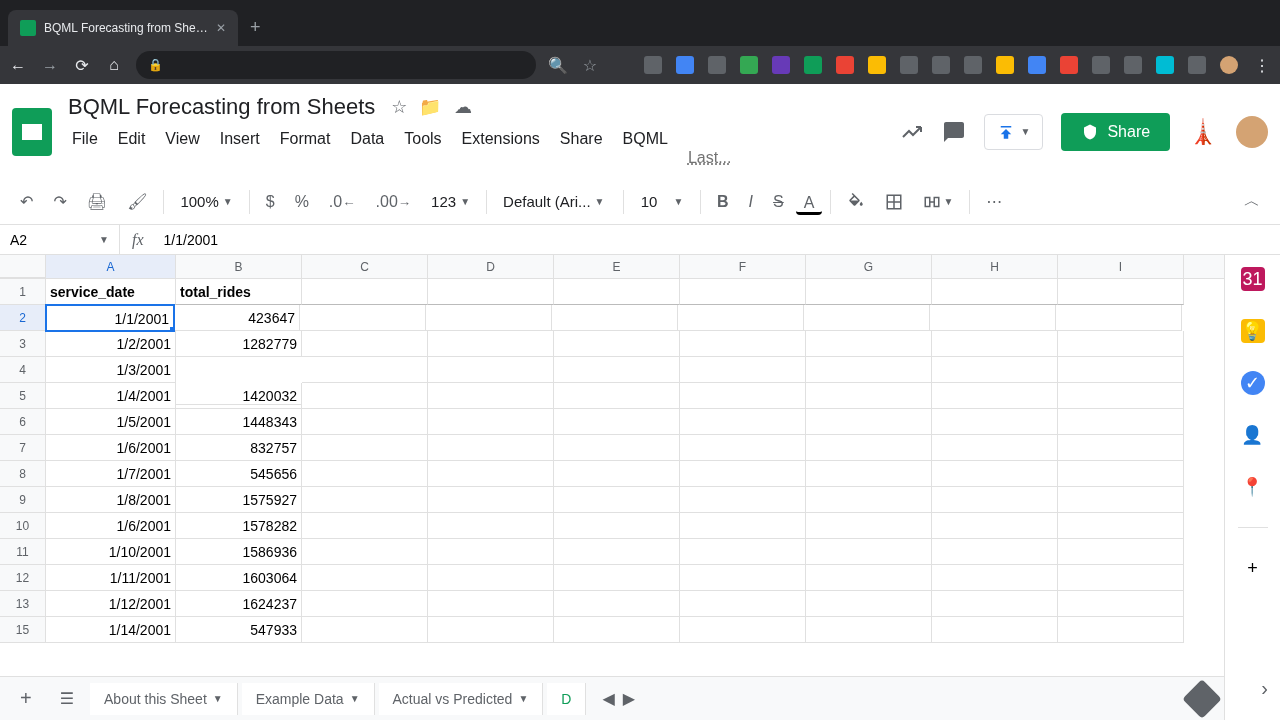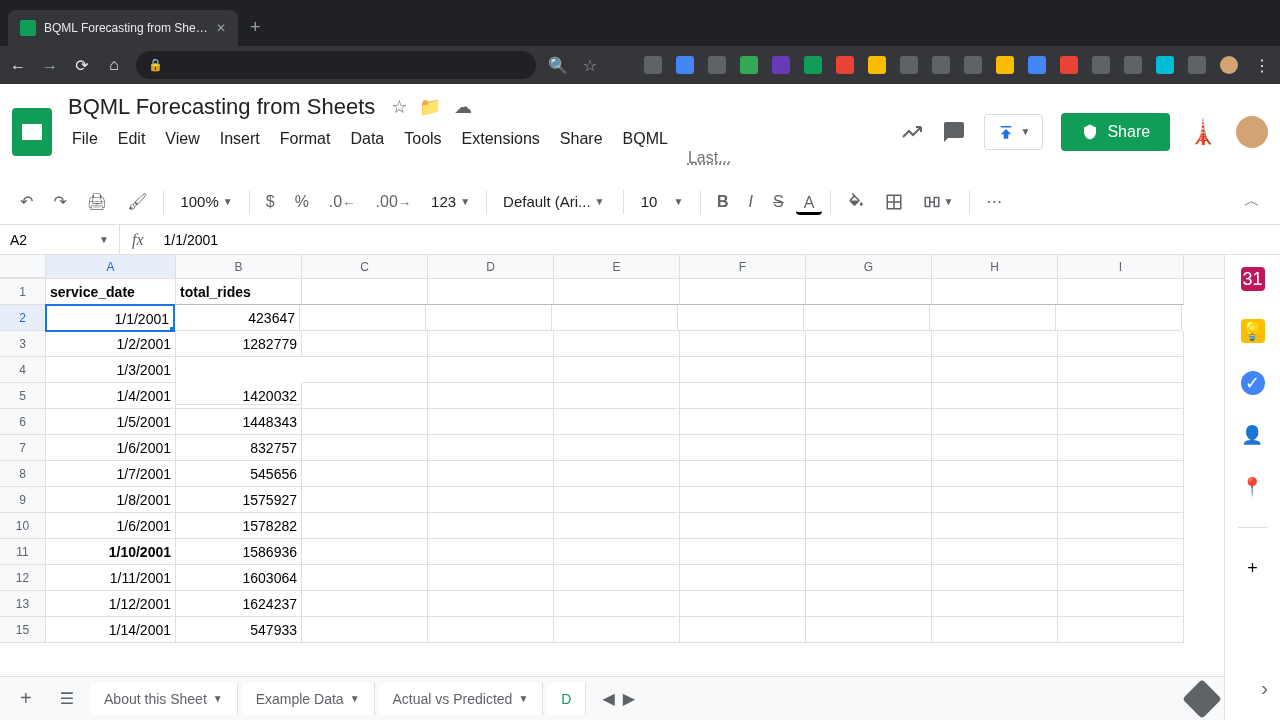--- a/index.html
+++ b/index.html
@@ -394,21 +394,21 @@
           <div class="cell" style="width: 126px;"></div>
           <div class="cell" style="width: 126px;"></div>
           <div class="cell" style="width: 126px;"></div>
           <div class="cell" style="width: 126px;"></div>
           <div class="cell" style="width: 126px;"></div>
           <div class="cell" style="width: 126px;"></div>
           <div class="cell" style="width: 126px;"></div>
         </div>
         <div class="row">
           <div class="row-h">11</div>
-          <div class="cell right" style="width: 130px; font-weight: bold;">1/10/2001</div>
+          <div class="cell right" style="width: 130px;">1/10/2001</div>
           <div class="cell right" style="width: 126px;">1586936</div>
           <div class="cell" style="width: 126px;"></div>
           <div class="cell" style="width: 126px;"></div>
           <div class="cell" style="width: 126px;"></div>
           <div class="cell" style="width: 126px;"></div>
           <div class="cell" style="width: 126px;"></div>
           <div class="cell" style="width: 126px;"></div>
           <div class="cell" style="width: 126px;"></div>
         </div>
         <div class="row">

